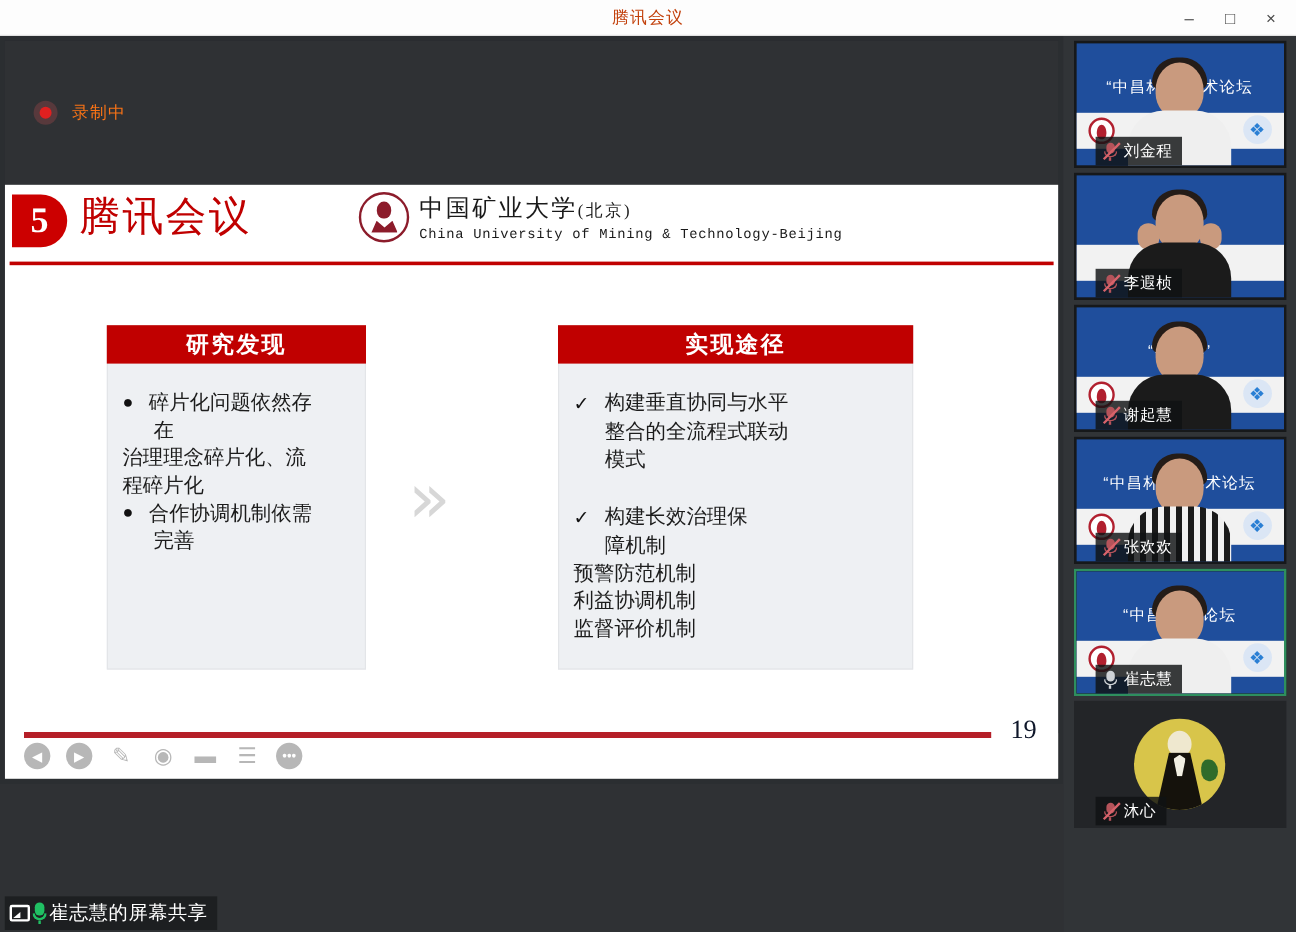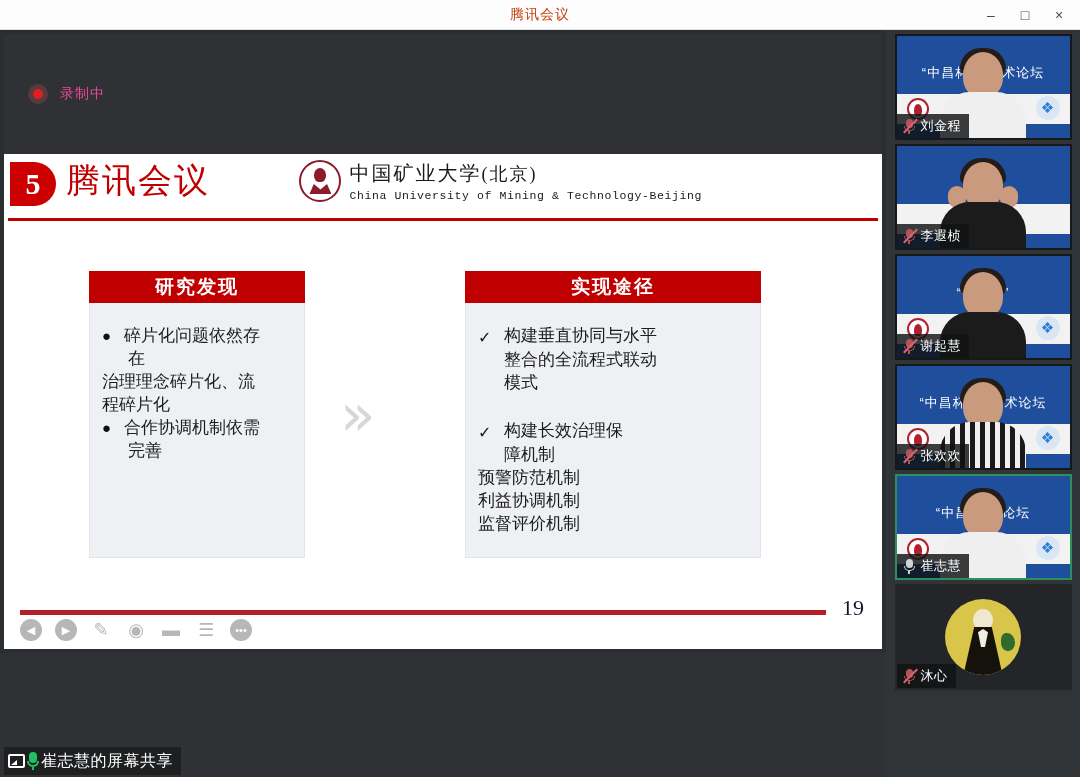--- a/index.html
+++ b/index.html
@@ -53,21 +53,21 @@
     background: #2f3134;
     display: flex; align-items: center;
   }
   .rec-dot-wrap {
     margin-left: 24px; width: 20px; height: 20px;
     border-radius: 50%;
     background: #58393c;
     display: flex; align-items: center; justify-content: center;
   }
   .rec-dot { width: 10px; height: 10px; border-radius: 50%; background: #e02020; }
-  .rec-label { margin-left: 12px; color: #ec4899; font-size: 14px; letter-spacing: 1px; }
+  .rec-label { margin-left: 12px; color: #f97316; font-size: 14px; letter-spacing: 1px; }
 
   
   .slide {
     position: absolute; left: 0; top: 120px;
     width: 878px; height: 495px;
     background: #ffffff;
     overflow: hidden;
   }
 
   .slide-header {
@@ -109,21 +109,21 @@
     width: 22px; height: 10px;
     background: #8c1c2b;
     clip-path: polygon(0 100%, 20% 0, 50% 55%, 80% 0, 100% 100%);
   }
   .logo-text { margin-left: 8px; }
   .logo-cn {
     font-size: 20px; color: #1a1a1a;
     font-family: "Liberation Serif", serif;
     letter-spacing: 2px; white-space: nowrap;
   }
-  .logo-cn .sub { font-size: 18px; }
+  .logo-cn .sub { font-size: 14px; }
   .logo-en {
     font-size: 11.5px; color: #1a1a1a;
     font-family: "Liberation Mono", monospace;
     letter-spacing: 0.6px; white-space: nowrap; margin-top: 2px;
   }
   .header-rule {
     position: absolute; left: 4px; right: 4px; top: 64px;
     height: 3px; background: #c00000;
   }
 
@@ -330,21 +330,21 @@
     position: absolute; left: 50%; top: 30px; transform: translateX(-50%);
     width: 10px; height: 18px; background: #f2efe2;
     clip-path: polygon(50% 0, 100% 18%, 70% 100%, 30% 100%, 0 18%);
   }
   .avatar-circle .fig-flower {
     position: absolute; right: 6px; top: 34px;
     width: 14px; height: 18px; background: #2f6b2a; border-radius: 40% 60% 50% 50%;
   }
 
   .name-chip {
-    position: absolute; left: 0; bottom: 0;
+    position: absolute; left: 16px; bottom: 0;
     height: 24px; background: rgba(16,18,20,0.82);
     display: flex; align-items: center; gap: 4px; padding: 0 8px 0 5px;
   }
   .name-chip .nm { color: #fff; font-size: 13px; letter-spacing: 0.5px; white-space: nowrap; }
 
   .mic-sm { width: 15px; height: 16px; position: relative; flex: none; }
   .mic-sm .cap  { position:absolute; left:4px; top:1px; width:7px; height:9px; border-radius:3.5px; background:#cfd3d7; }
   .mic-sm .base { position:absolute; left:2px; top:8px; width:11px; height:5px; border:1.6px solid #cfd3d7; border-top:none; border-radius:0 0 6px 6px; }
   .mic-sm .stem { position:absolute; left:6.5px; top:13px; width:2px; height:3px; background:#cfd3d7; }
   .mic-sm.muted .cap, .mic-sm.muted .stem { background:#b5535a; }

